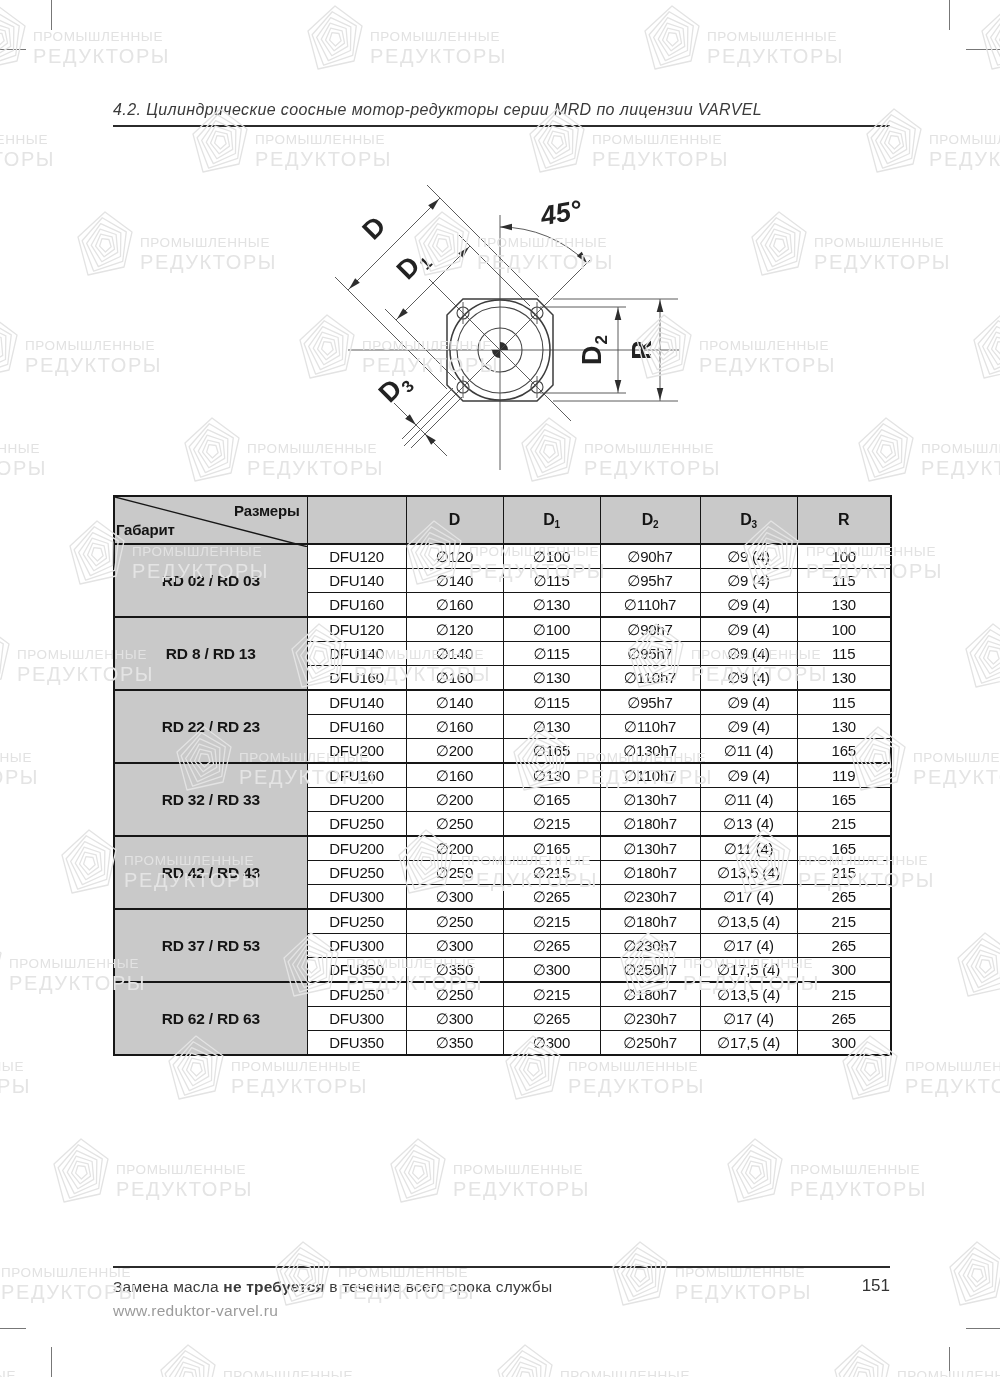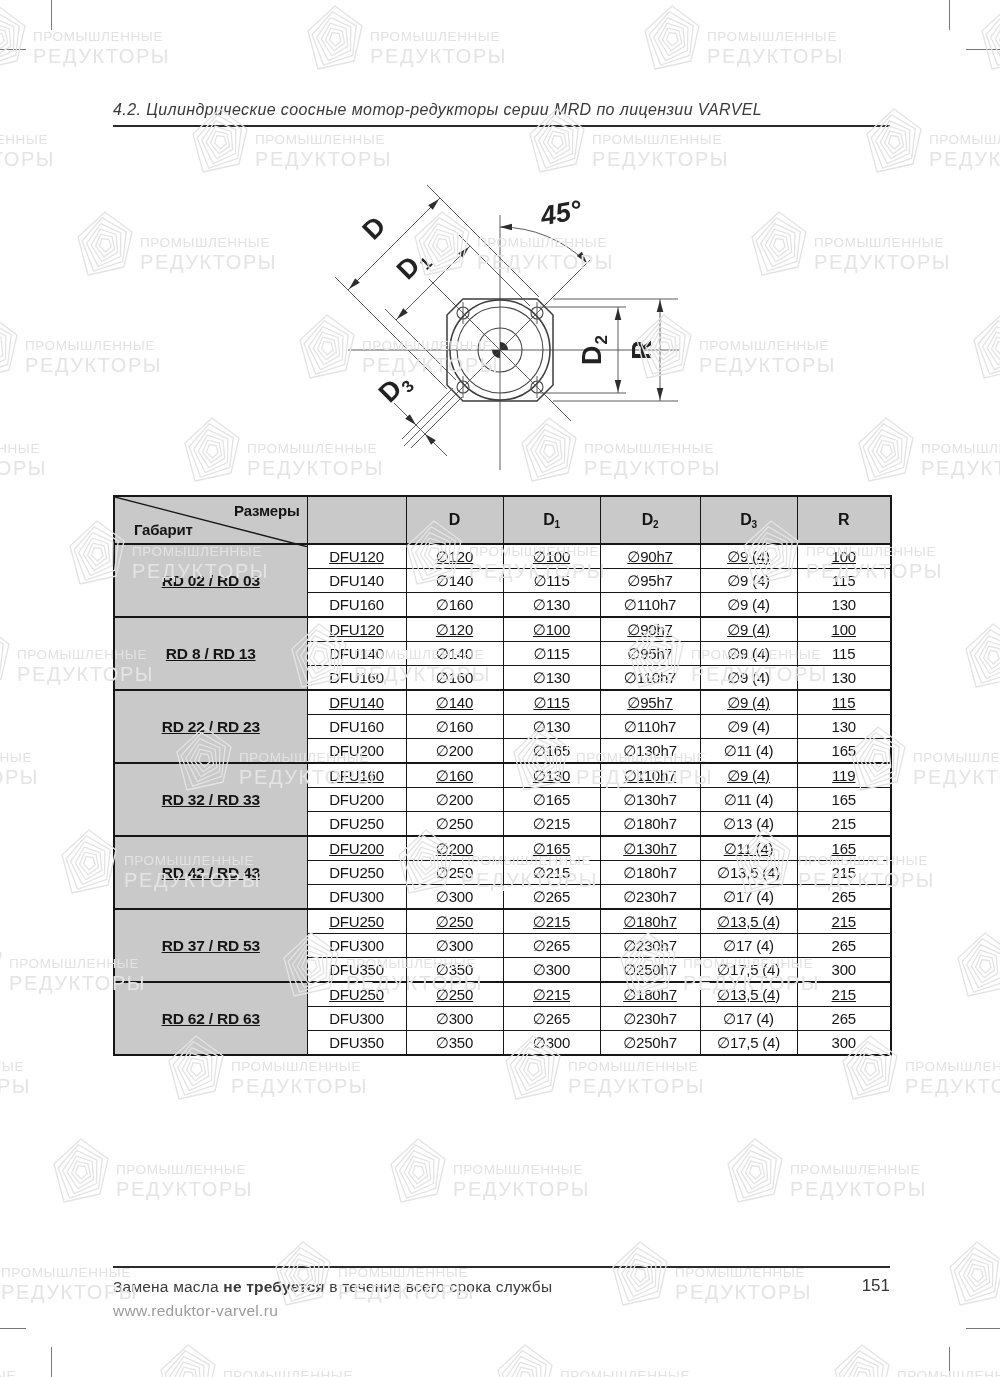--- a/index.html
+++ b/index.html
@@ -20,24 +20,24 @@
   .drawing .arr{fill:#2e2e2e;stroke:none;}
   .drawing text{fill:#222;font-family:"Liberation Sans",sans-serif;font-weight:bold;font-size:27px;}
   .drawing .sub{font-size:17px;}
   .drawing .ang{font-style:italic;}
   
   table.dim{position:absolute;left:113px;top:495px;width:777px;border-collapse:collapse;table-layout:fixed;border:2px solid #161616;}
   table.dim td{border:1px solid #161616;height:23px;padding:0;text-align:center;vertical-align:middle;font-size:15px;color:#141414;letter-spacing:-.2px;}
   table.dim tr.head td{height:46px;background:#c9c9c9;font-weight:bold;font-size:16px;}
   table.dim tr.head td{border-bottom:2px solid #161616;}
   table.dim td.gcell{background:#c9c9c9;font-weight:bold;font-size:15.5px;}
-  table.dim tr.gstart td{border-top:2px solid #161616;text-decoration:underline;}
+  table.dim tr.gstart td{border-top:2px solid #161616;}
   table.dim td.corner{position:relative;background:#c9c9c9;}
   td.corner .c-top{position:absolute;top:5px;right:7px;font-weight:bold;font-size:15px;}
-  td.corner .c-bot{position:absolute;bottom:5px;left:19px;font-weight:bold;font-size:15px;}
+  td.corner .c-bot{position:absolute;bottom:5px;left:1px;font-weight:bold;font-size:15px;}
   td.corner svg{position:absolute;left:0;top:0;}
   table.dim sub{font-size:10px;vertical-align:-3px;}
   
   .footer-note{position:absolute;left:113px;top:1278px;font-size:15.5px;color:#3a3a3a;letter-spacing:.2px;}
   .page-number{position:absolute;left:113px;top:1276px;width:777px;text-align:right;font-size:17px;color:#333;}
   .website{position:absolute;left:113px;top:1302px;font-size:15.5px;color:#9b9b9b;letter-spacing:.3px;}
   
   .wm-layer{position:absolute;left:0;top:0;width:864px;height:1377px;pointer-events:none;z-index:5;}
   .wm{position:absolute;width:230px;height:66px;}
   .wm svg{position:absolute;left:0;top:0;}

